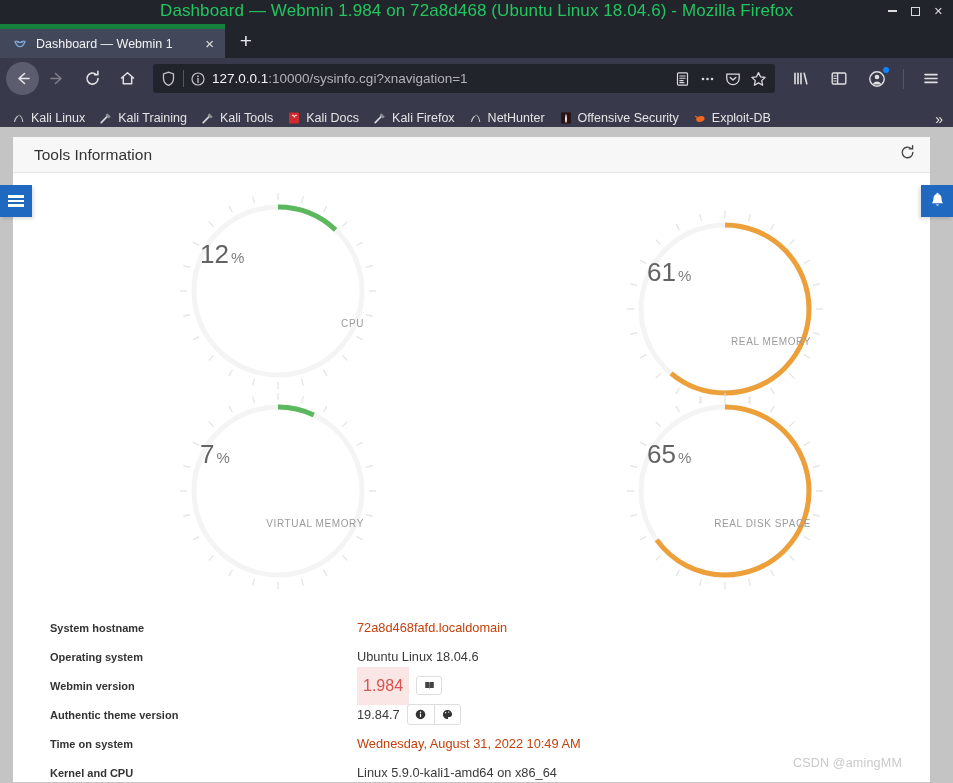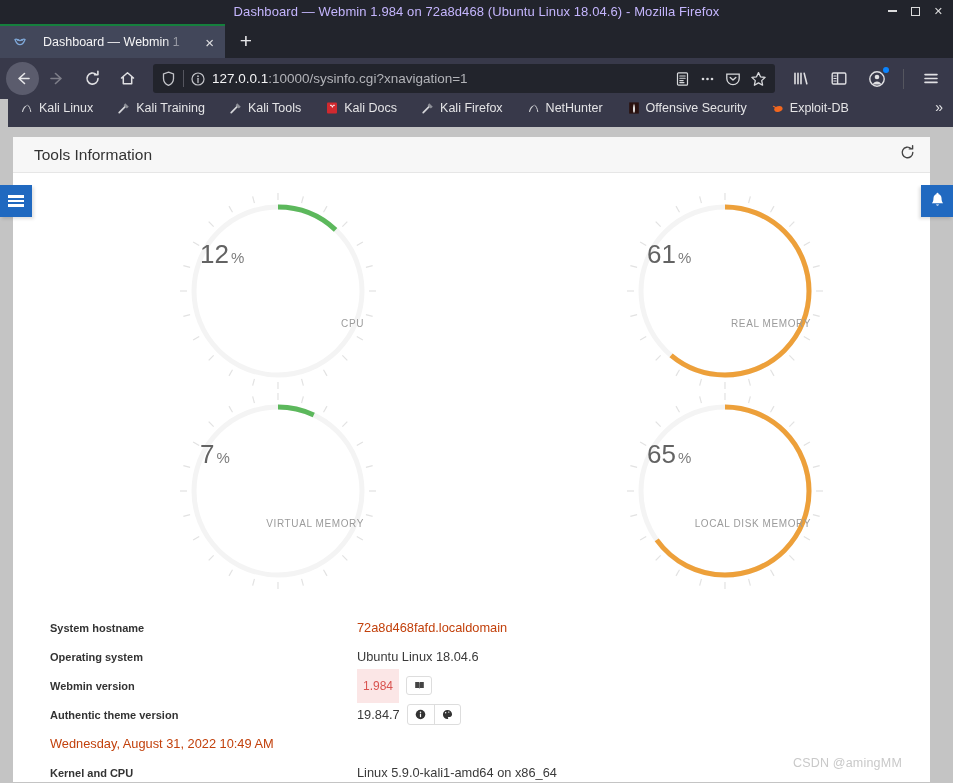--- a/index.html
+++ b/index.html
@@ -10,41 +10,41 @@
     background: #c4c4c4;
   }
 
   
   .titlebar {
     height: 22px; background: #22242c;
     display: flex; align-items: center; justify-content: center;
     position: relative;
   }
   .titlebar-text {
-    color: #c4b5fd; font-size: 13px; letter-spacing: .1px;
+    color: #22c55e; font-size: 17px; letter-spacing: .1px;
     white-space: nowrap;
   }
   .wincontrols {
     position: absolute; right: 4px; top: 0; height: 22px;
     display: flex; align-items: center; gap: 14px; padding-right: 6px;
   }
   .wincontrols span { color: #dcdcdd; font-size: 11px; line-height: 1; }
   .wc-min { display:inline-block; width:9px; height:1.5px; background:#dcdcdd; }
   .wc-max { display:inline-block; width:9px; height:9px; border:1.7px solid #dcdcdd; }
   .wc-close { font-size: 14px; }
 
   .tabstrip {
     height: 36px; background: #22242c;
     display: flex; align-items: flex-end; padding-left: 0;
   }
   .tab {
     width: 225px; height: 34px; background: #42475a;
-    display: flex; align-items: center; gap: 15px;
+    display: flex; align-items: center; gap: 8px;
     padding: 0 8px 0 12px; position: relative;
-    border-top: 2px solid #15803d;
+    border-top: 5px solid #15803d;
   }
   .tab-favicon { width: 16px; height: 16px; flex: 0 0 16px; }
   .tab-title {
     color: #f4f4f5; font-size: 12.5px; white-space: nowrap;
     overflow: hidden; flex: 1;
     -webkit-mask-image: linear-gradient(to right,#000 84%,transparent 100%);
     mask-image: linear-gradient(to right,#000 84%,transparent 100%);
   }
   .tab-close { color: #e0e0e2; font-size: 15px; line-height: 1; padding: 0 3px; }
   .newtab {
@@ -75,21 +75,21 @@
   .url-icons { display: flex; align-items: center; gap: 9px; padding-right: 3px; }
   .toolbar-icons { display: flex; align-items: center; gap: 5px; }
   .vsep { width: 1px; height: 20px; background: #55565f; margin: 0 5px; }
   .badge-dot {
     position: absolute; top: 5px; right: 4px; width: 6px; height: 6px;
     border-radius: 50%; background: #0a84ff;
   }
 
   .bookmarks {
     height: 28px; background: #38394a;
-    display: flex; align-items: flex-start; padding: 0 6px; gap: 12px; margin-left: 8px;
+    display: flex; align-items: flex-end; padding: 0 6px; gap: 2px;
   }
   .bm {
     display: flex; align-items: center; gap: 5px;
     padding: 2px 6px; color: #e4e4e6; font-size: 12.5px; white-space: nowrap;
   }
   .bm-ico { width: 14px; height: 14px; flex: 0 0 14px; display: block; }
   .bm-chev { margin-left: auto; color: #e4e4e6; font-size: 14px; padding-right: 4px; }
 
   
   .viewport {
@@ -138,21 +138,21 @@
   }
 
   
   .info { padding: 0 0 0 37px; }
   .info-row { display: flex; align-items: center; height: 29px; }
   .info-key { width: 307px; font-size: 11px; color: #333; font-weight: bold; }
   .info-val { font-size: 12.8px; color: #3a3a3a; display: flex; align-items: center; gap: 7px; }
   .info-val.link { color: #c2410c; }
   .pill {
     background: #fbe6e6; color: #d9534f; padding: 10px 6px;
-    border-radius: 0; font-size: 12px;
+    border-radius: 0; font-size: 16px;
   }
   .mini-btn {
     border: 1px solid #ddd; background: #fff; border-radius: 3px;
     width: 26px; height: 19px; display: inline-flex;
     align-items: center; justify-content: center;
   }
   .mini-group { display: inline-flex; border: 1px solid #ddd; border-radius: 3px; background:#fff; }
   .mini-group > span {
     width: 26px; height: 19px; display: inline-flex;
     align-items: center; justify-content: center;
@@ -394,21 +394,21 @@
                 <line x1="76.45" y1="12.10" x2="74.64" y2="5.34"></line>
               </g>
           </g>
           <circle cx="100" cy="100" r="84" fill="none" stroke="#f4f4f4" stroke-width="5"></circle>
           <circle class="arc" cx="100" cy="100" r="84" fill="none" stroke="#5cb85c" stroke-width="5" stroke-linecap="butt" transform="rotate(-90 100 100)" stroke-dasharray="63.33 465.45"></circle>
         </svg>
         <div class="g-val"><span>12</span><span class="pct">%</span></div>
         <div class="g-label">CPU</div>
       </div>
 
-      <div class="gauge" style="left:612px; top:18px;">
+      <div class="gauge" style="left:612px; top:36px;">
         <svg width="200" height="200" viewBox="0 0 200 200">
           <g stroke="#e2e2e2" stroke-width="1.2">
             <g id="ticks-b">
                 <line x1="100.00" y1="9.00" x2="100.00" y2="2.00"></line>
                 <line x1="123.55" y1="12.10" x2="125.36" y2="5.34"></line>
                 <line x1="145.50" y1="21.19" x2="149.00" y2="15.13"></line>
                 <line x1="164.35" y1="35.65" x2="169.30" y2="30.70"></line>
                 <line x1="178.81" y1="54.50" x2="184.87" y2="51.00"></line>
                 <line x1="187.90" y1="76.45" x2="194.66" y2="74.64"></line>
                 <line x1="191.00" y1="100.00" x2="198.00" y2="100.00"></line>
@@ -502,21 +502,21 @@
                 <line x1="21.19" y1="54.50" x2="15.13" y2="51.00"></line>
                 <line x1="35.65" y1="35.65" x2="30.70" y2="30.70"></line>
                 <line x1="54.50" y1="21.19" x2="51.00" y2="15.13"></line>
                 <line x1="76.45" y1="12.10" x2="74.64" y2="5.34"></line>
               </g>
           </g>
           <circle cx="100" cy="100" r="84" fill="none" stroke="#f4f4f4" stroke-width="5"></circle>
           <circle class="arc" cx="100" cy="100" r="84" fill="none" stroke="#eda03a" stroke-width="5" stroke-linecap="butt" transform="rotate(-90 100 100)" stroke-dasharray="343.06 185.73"></circle>
         </svg>
         <div class="g-val"><span>65</span><span class="pct">%</span></div>
-        <div class="g-label">LOCAL DISK MEMORY</div>
+        <div class="g-label">REAL DISK SPACE</div>
       </div>
     </div>
 
     <div class="info">
       <div class="info-row">
         <div class="info-key">System hostname</div>
         <div class="info-val link">
             <span>72a8d468fafd.localdomain</span>
           </div>
       </div>
@@ -552,20 +552,21 @@
               <svg width="11" height="11" viewBox="0 0 12 12">
                 <path d="M6 1a5 5 0 0 0 0 10c.8 0 1-.5.6-1-.5-.7 0-1.4.8-1.4H9A2.9 2.9 0 0 0 11 6c0-2.8-2.2-5-5-5z" fill="#333"></path>
                 <circle cx="4" cy="4" r=".8" fill="#fff"></circle>
                   <circle cx="7.4" cy="3.4" r=".8" fill="#fff"></circle>
               </svg>
             </span>
           </span>
         </div>
       </div>
       <div class="info-row">
+        <div class="info-key">Time on system</div>
         <div class="info-val link">
             <span>Wednesday, August 31, 2022 10:49 AM</span>
           </div>
       </div>
       <div class="info-row">
         <div class="info-key">Kernel and CPU</div>
         <div class="info-val">Linux 5.9.0-kali1-amd64 on x86_64</div>
       </div>
     </div>
 

